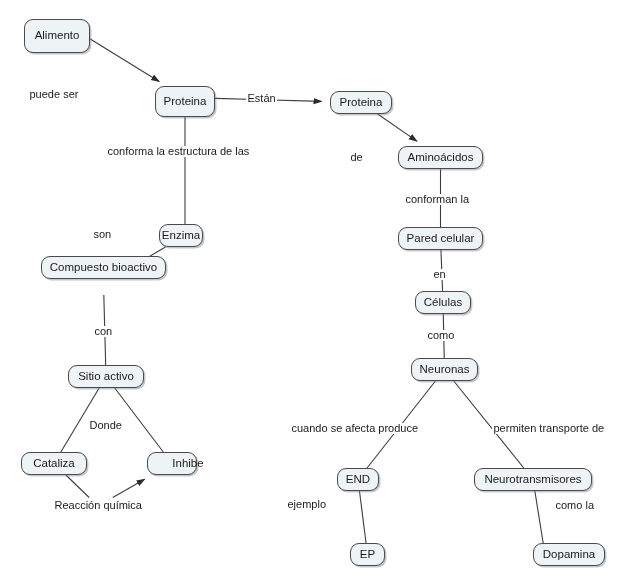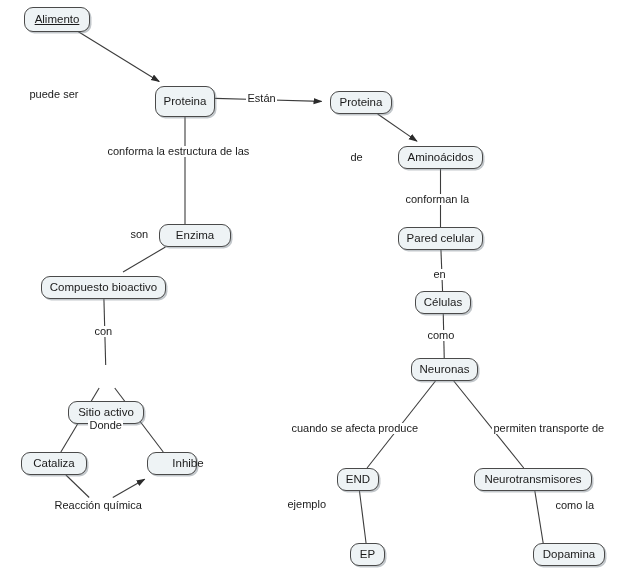--- a/index.html
+++ b/index.html
@@ -79,21 +79,21 @@
         <line x1="185.00" y1="109.00" x2="185.00" y2="224.00" stroke="#3c3c3c" stroke-width="1.1"></line>
         <line x1="165.47" y1="247.00" x2="123.03" y2="272.00" stroke="#3c3c3c" stroke-width="1.1"></line>
         <line x1="103.81" y1="295.00" x2="105.69" y2="365.00" stroke="#3c3c3c" stroke-width="1.1"></line>
         <line x1="99.13" y1="388.00" x2="60.87" y2="452.00" stroke="#3c3c3c" stroke-width="1.1"></line>
         <line x1="114.72" y1="388.00" x2="163.28" y2="452.00" stroke="#3c3c3c" stroke-width="1.1"></line>
         <line x1="65.91" y1="475.00" x2="89.20" y2="497.50" stroke="#3c3c3c" stroke-width="1.1"></line>
         <line x1="112.80" y1="497.50" x2="144.61" y2="479.23" stroke="#3c3c3c" stroke-width="1.1" marker-end="url(#arrowhead)"></line>
       </g>
   </svg>
   <div id="node-layer">
-      <div class="node" style="left: 24px; top: 7px; width: 66px; height: 25px; text-decoration: underline;">
+      <div class="node" style="left: 24px; top: 19px; width: 66px; height: 34px;">
         <span>Alimento</span>
       </div>
       <div class="node" style="left: 155px; top: 86px; width: 60px; height: 31px;">
         <span>Proteina</span>
       </div>
       <div class="node" style="left: 330px; top: 91px; width: 62px; height: 23px;">
         <span>Proteina</span>
       </div>
       <div class="node" style="left: 398px; top: 146px; width: 85px; height: 23px;">
         <span>Aminoácidos</span>
@@ -112,27 +112,27 @@
       </div>
       <div class="node" style="left: 350px; top: 543px; width: 35px; height: 23px;">
         <span>EP</span>
       </div>
       <div class="node" style="left: 474px; top: 468px; width: 118px; height: 23px;">
         <span>Neurotransmisores</span>
       </div>
       <div class="node" style="left: 509px; top: 543px; width: 72px; height: 23px; margin-left: 24px;">
         <span>Dopamina</span>
       </div>
-      <div class="node" style="left: 159px; top: 224px; width: 72px; height: 23px;">
+      <div class="node" style="left: 159px; top: 224px; width: 44px; height: 23px;">
         <span>Enzima</span>
       </div>
-      <div class="node" style="left: 41px; top: 276px; width: 125px; height: 23px;">
+      <div class="node" style="left: 41px; top: 256px; width: 125px; height: 23px;">
         <span>Compuesto bioactivo</span>
       </div>
-      <div class="node" style="left: 68px; top: 365px; width: 76px; height: 23px; margin-top: 36px;">
+      <div class="node" style="left: 68px; top: 365px; width: 76px; height: 23px;">
         <span>Sitio activo</span>
       </div>
       <div class="node" style="left: 21px; top: 452px; width: 66px; height: 23px;">
         <span>Cataliza</span>
       </div>
       <div class="node" style="left: 147px; top: 452px; width: 50px; height: 23px; padding-left: 32px;">
         <span>Inhibe</span>
       </div>
     </div>
   <div id="label-layer">
@@ -141,17 +141,17 @@
       <div class="edge-label" style="left: 246px; top: 93px;">Están</div>
       <div class="edge-label" style="left: 349px; top: 152px;">de</div>
       <div class="edge-label" style="left: 404px; top: 194px;">conforman la</div>
       <div class="edge-label" style="left: 432px; top: 269px;">en</div>
       <div class="edge-label" style="left: 426px; top: 330px;">como</div>
       <div class="edge-label" style="left: 290px; top: 423px;">cuando se afecta produce</div>
       <div class="edge-label" style="left: 286px; top: 499px;">ejemplo</div>
       <div class="edge-label" style="left: 492px; top: 423px;">permiten transporte de</div>
       <div class="edge-label" style="left: 554px; top: 500px;">como la</div>
       <div class="edge-label" style="left: 106px; top: 146px;">conforma la estructura de las</div>
-      <div class="edge-label" style="left: 92px; top: 229px; margin-left: 37px;">son</div>
+      <div class="edge-label" style="left: 92px; top: 229px;">son</div>
       <div class="edge-label" style="left: 93px; top: 326px;">con</div>
       <div class="edge-label" style="left: 88px; top: 420px;">Donde</div>
     </div>
 </div>
 
 </body></html>

